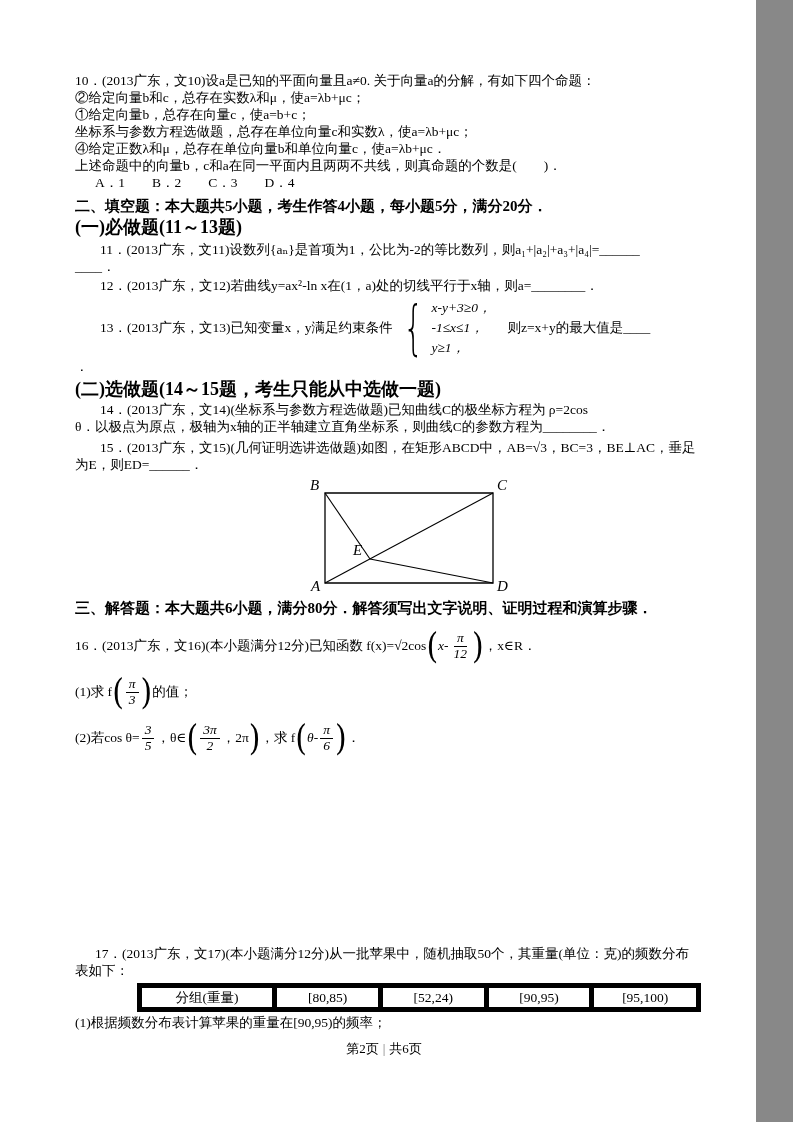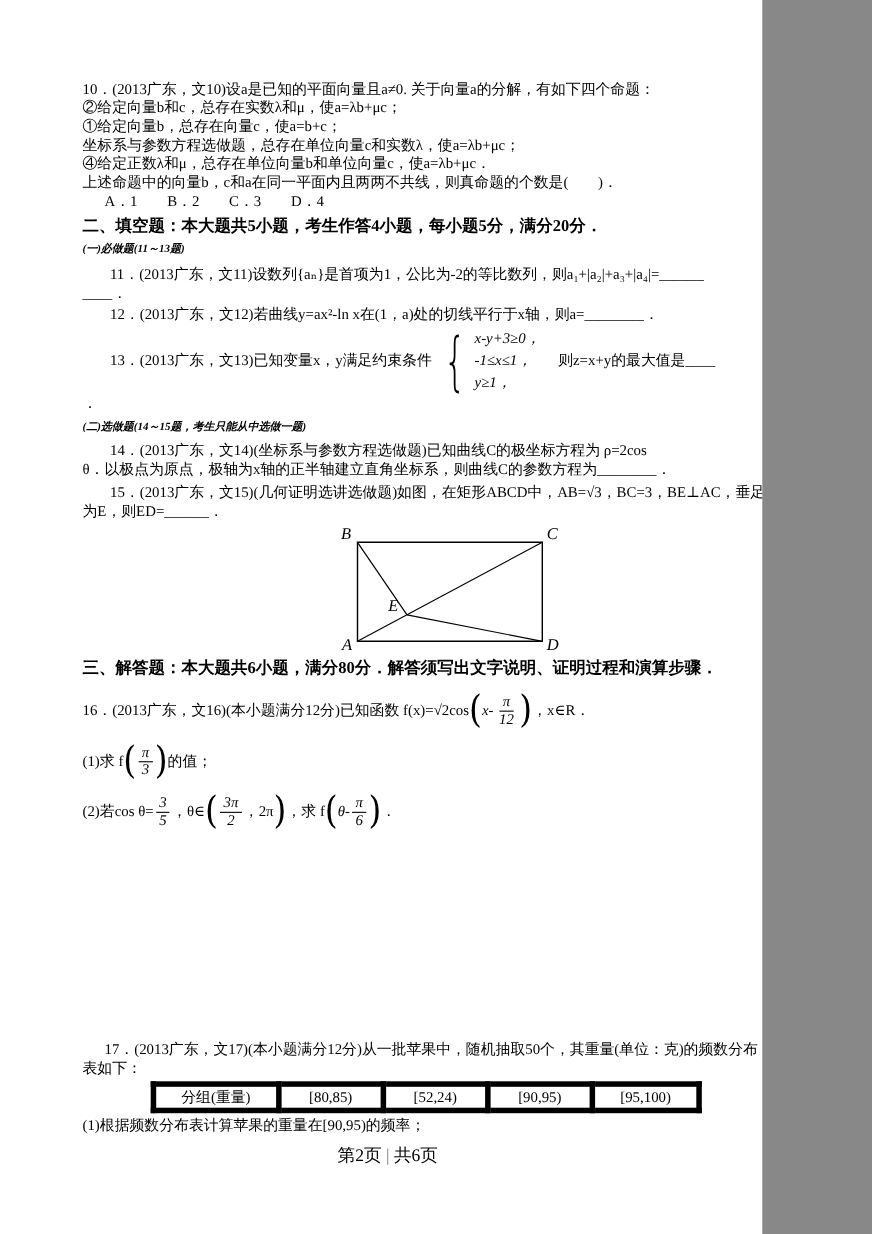--- a/index.html
+++ b/index.html
@@ -1,26 +1,26 @@
 <!DOCTYPE html>
 <html><head>
 <meta charset="utf-8">
 <style>
   * { margin:0; padding:0; box-sizing:border-box; }
   html,body { background:#888; }
   body { width:793px; margin:0 auto; font-family:"Liberation Serif","DejaVu Serif",serif; color:#000; }
   .page {
-    position:relative; width:693px; height:1122px; background:#fff;
+    position:relative; width:756px; height:1122px; background:#fff;
     padding:72px 55px 0 75px; overflow:hidden; font-size:13.5px;
   }
   .line { line-height:17px; white-space:nowrap; }
   .ind { padding-left:25px; }
   .ind-sm { padding-left:20px; }
   .h-big { font-weight:bold; font-size:15px; line-height:21px; margin-top:5px; white-space:nowrap; }
-  .h-sub { font-weight:bold; font-size:10px; line-height:20px; white-space:nowrap;font-style:italic; }
+  .h-sub { font-weight:bold; font-size:18px; line-height:20px; white-space:nowrap; }
   .mt2 { margin-top:2px; } .mt4 { margin-top:4px; }
 
   
   .mathrow { display:flex; align-items:center; white-space:nowrap; }
   .frac { display:inline-flex; flex-direction:column; align-items:center; line-height:1.1;
           font-style:italic; margin:0 2px; font-size:13.5px; }
   .frac .num { border-bottom:1px solid #000; padding:0 3px; }
   .frac .den { padding:0 3px; }
   .bigparen { font-size:30px; font-weight:400; line-height:1; font-family:"DejaVu Serif",serif;
               transform:scaleY(1.15); display:inline-block; }
@@ -41,21 +41,21 @@
 
   
   table.freq { border-collapse:collapse; margin:4px 0 2px 62px; }
   table.freq td { border:5px solid #000000; text-align:center; font-size:13.5px;
                   height:24px; padding:0 6px; }
   table.freq td.c0 { width:150px; }
   table.freq td.cn { width:113px; }
 
   
   .footer { position:absolute; left:12px; right:0; top:1040px; text-align:center;
-            font-size:16px; }
+            font-size:13px; }
   .footer .sep { color:#777; padding:0 4px; }
 </style>
 </head>
 <body>
 
 <div class="page">
 
   <div class="line">10．(2013广东，文10)设a是已知的平面向量且a≠0. 关于向量a的分解，有如下四个命题：</div>
   <div class="line">②给定向量b和c，总存在实数λ和μ，使a=λb+μc；</div>
   <div class="line">①给定向量b，总存在向量c，使a=b+c；</div>

